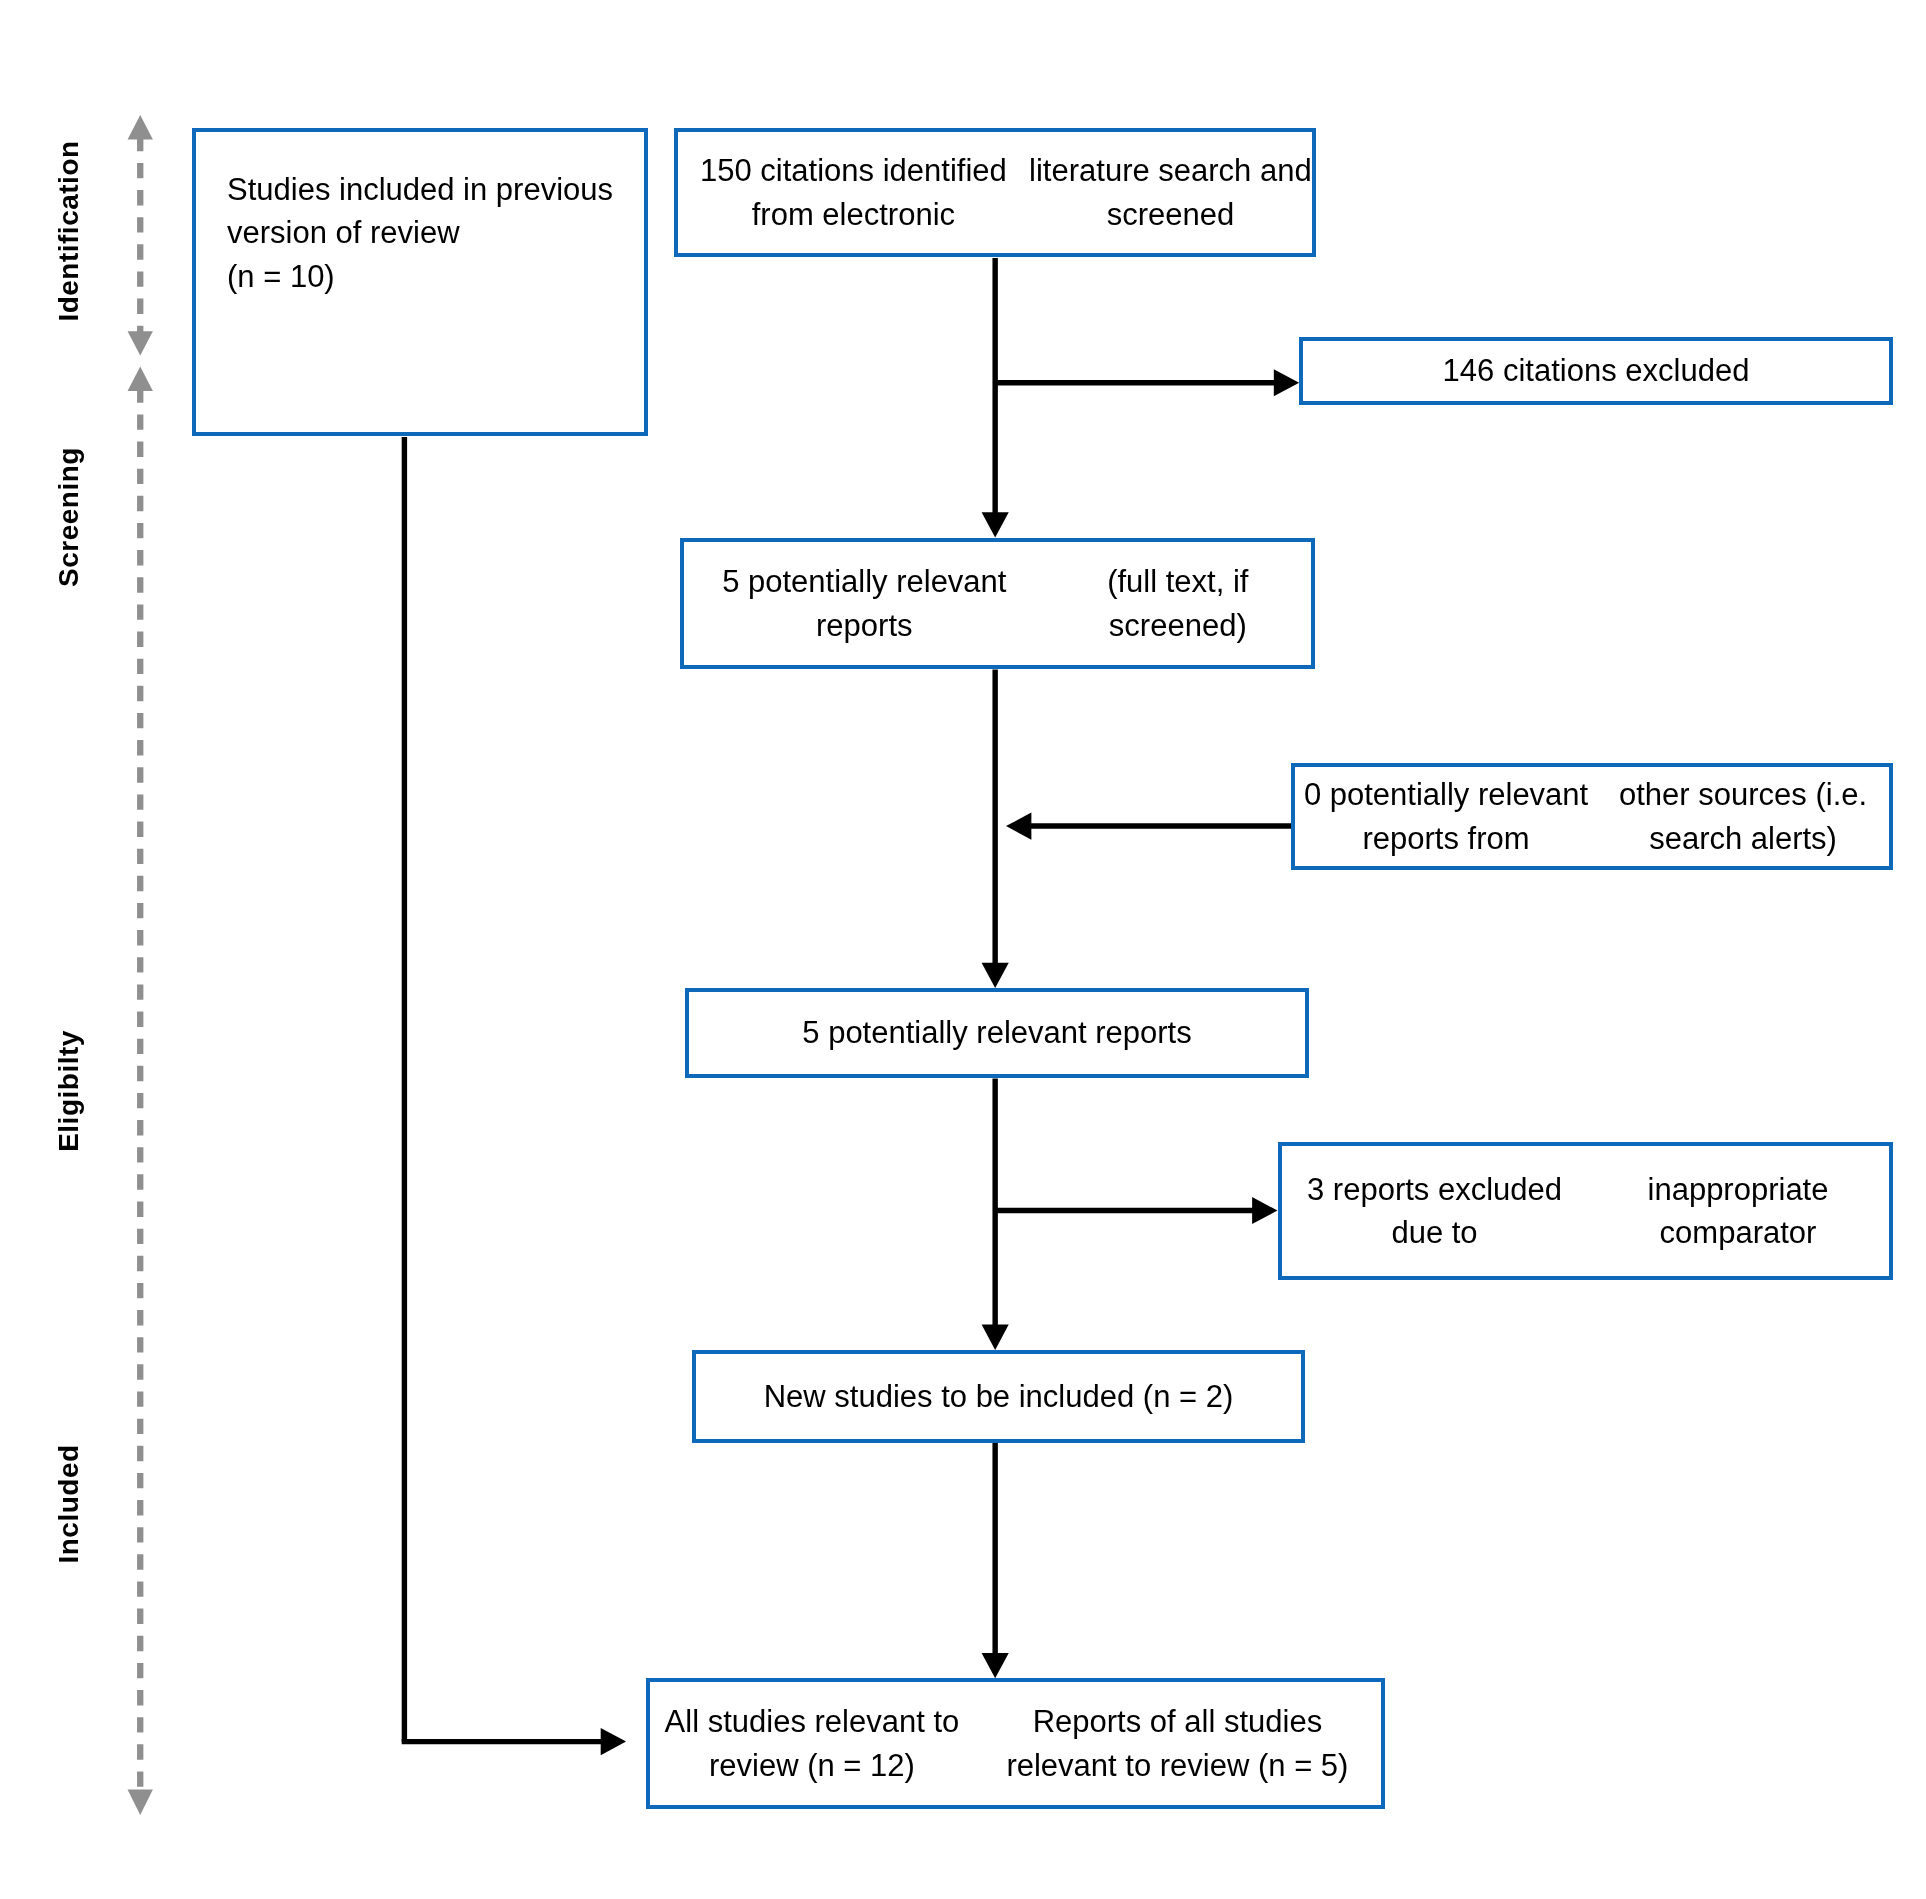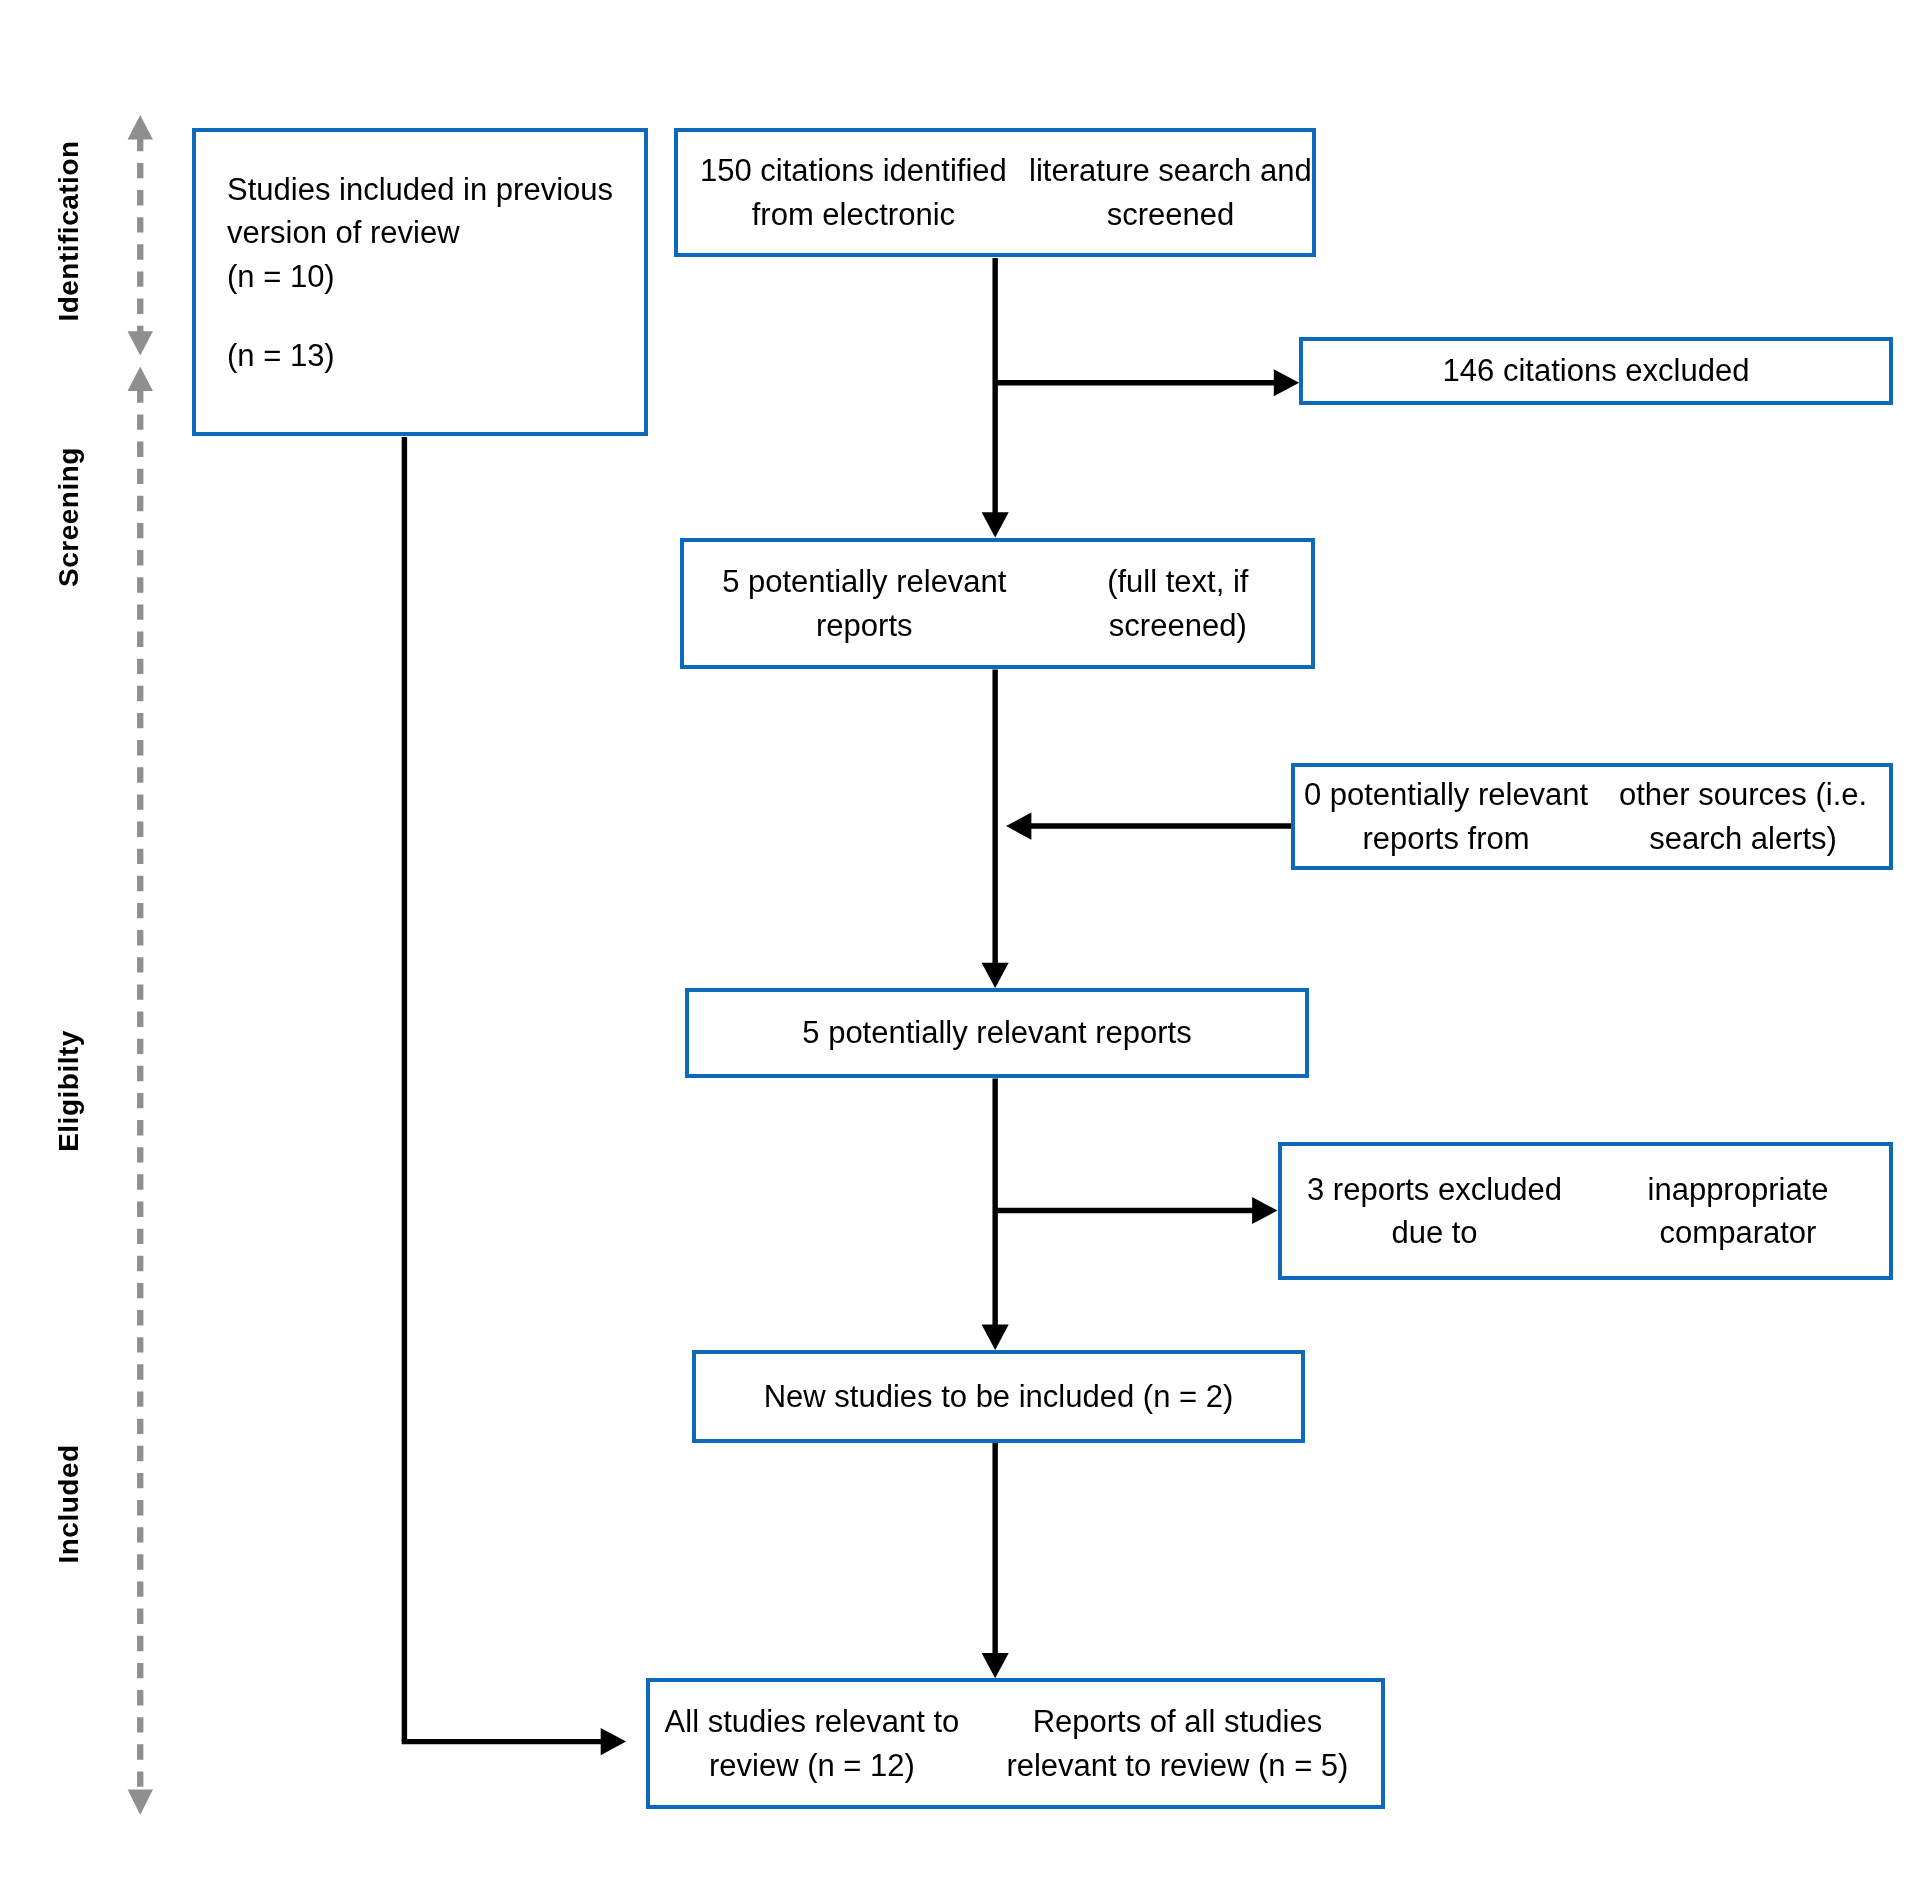--- a/index.html
+++ b/index.html
@@ -94,21 +94,20 @@
   <div class="stage" style="left:69px;top:517px;">Screening</div>
   <div class="stage" style="left:69px;top:1091px;">Eligibilty</div>
   <div class="stage" style="left:69px;top:1504px;">Included</div>
 
   <div class="box left-align" style="left:192px;top:128px;width:456px;height:308px;">
     <div class="para">
       <span class="line">Studies included in previous version of review</span>
       <span class="line">(n = 10)</span>
     </div>
     <div class="para">
-      <span class="line">(n = 13)</span>
     </div>
   </div>
 
   <div class="box center" style="left:674px;top:128px;width:642px;height:129px;">
     <span class="line">150 citations identified from electronic</span>
     <span class="line">literature search and screened</span>
   </div>
 
   <div class="box center" style="left:1299px;top:337px;width:594px;height:68px;">
     <span class="line">146 citations excluded</span>

